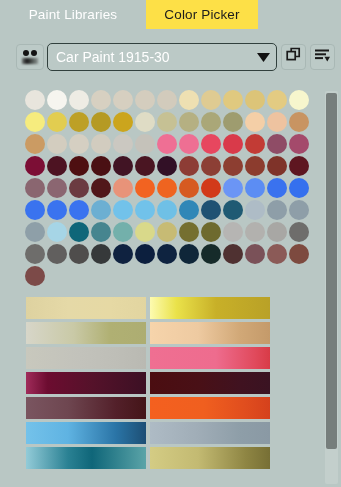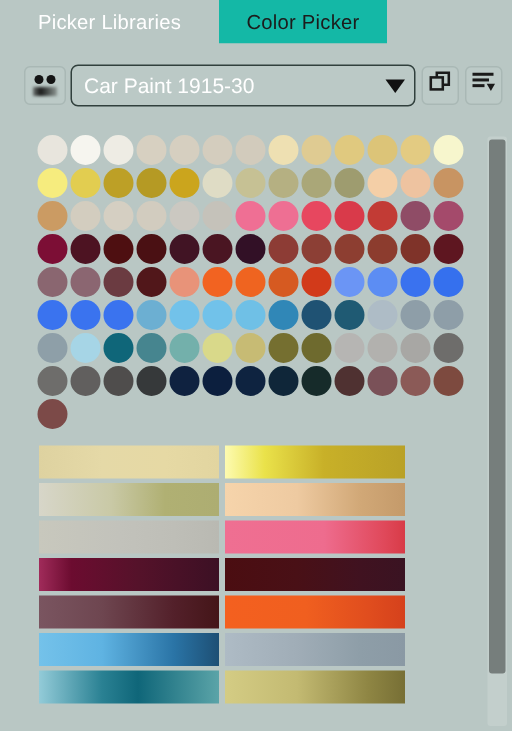--- a/index.html
+++ b/index.html
@@ -44,21 +44,21 @@
     box-sizing: border-box;
   }
   .tab.inactive {
     width: 146px;
     color: #ffffff;
     background: #b9c7c4;
   }
   .tab.active {
     width: 112px;
     color: #1c1c1c;
-    background: #14b8a6;
+    background: #fde047;
   }
   .tabbar-rest {
     flex: 1;
     background: #b9c7c4;
   }
 
   
   .panel {
     position: absolute;
     left: 0;
@@ -226,21 +226,21 @@
     cursor: default;
   }
 </style>
 </head>
 <body>
 
 <div id="app">
 
   <div class="tabbar">
     <div class="tab inactive">
-      <span>Picker Libraries</span>
+      <span>Paint Libraries</span>
     </div>
     <div class="tab active">
       <span>Color Picker</span>
     </div>
     <div class="tabbar-rest"></div>
   </div>
 
   <div class="panel">
 
     <div class="toolbar">

